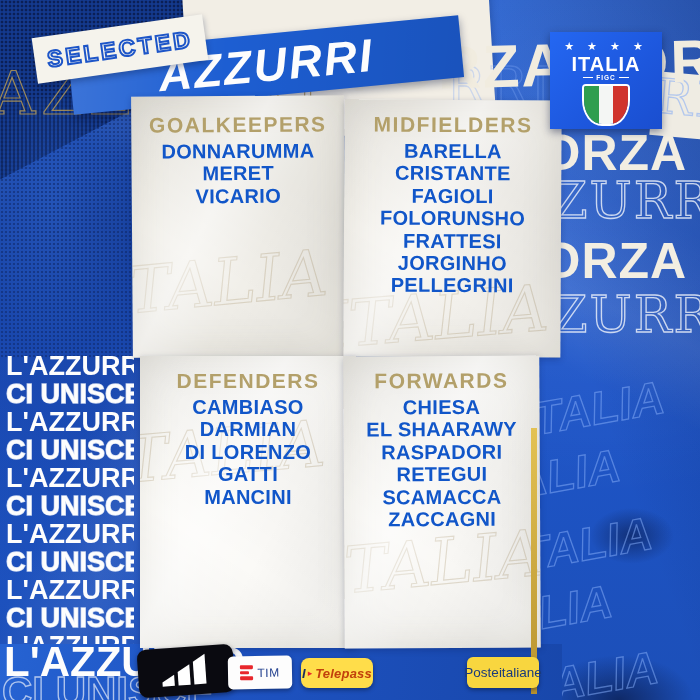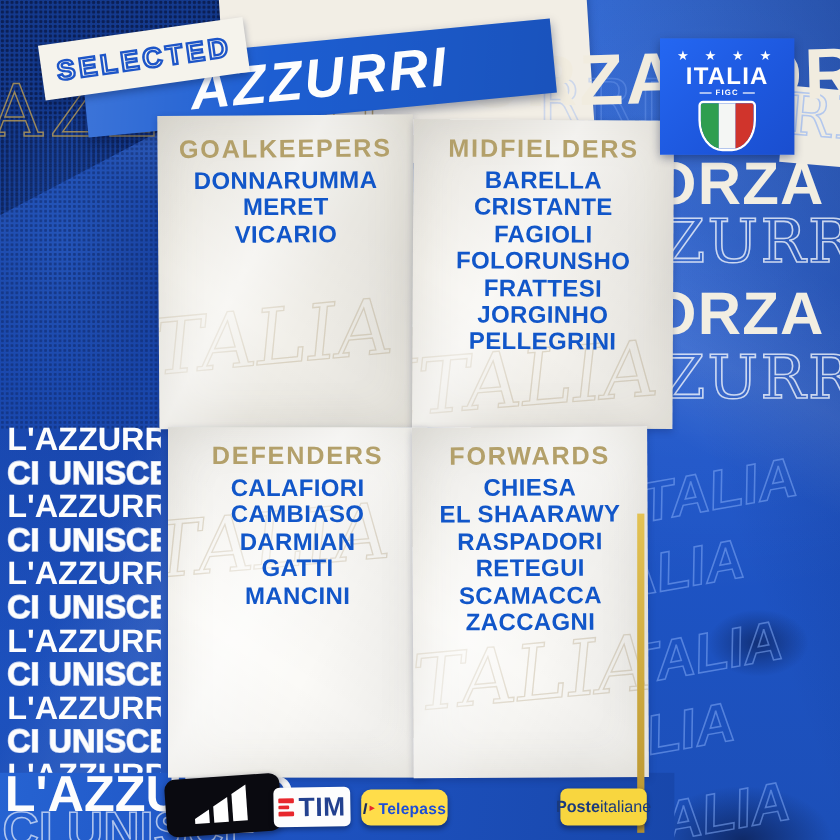--- a/index.html
+++ b/index.html
@@ -123,32 +123,32 @@
   .sponsor{position:absolute;z-index:50;display:flex;align-items:center;justify-content:center;}
   .sp-adidas{left:138px;top:647px;width:96px;height:48px;background:#0a0a10;border-radius:9px;
     transform:rotate(-4deg);box-shadow:0 2px 5px rgba(5,10,30,.5);}
   .sp-tim{left:228px;top:656px;width:64px;height:33px;background:#fdfdfd;border-radius:5px;gap:4px;
     transform:rotate(-1deg);box-shadow:0 2px 4px rgba(5,10,30,.4);}
   .tim-bars{display:flex;flex-direction:column;gap:2px;}
   .tim-bars i{display:block;height:3.4px;background:#e8272c;border-radius:1px;}
   .tim-bars i:nth-child(1){width:13px;}
   .tim-bars i:nth-child(2){width:9px;}
   .tim-bars i:nth-child(3){width:13px;}
-  .sp-tim span{font-weight:bold;font-size:22px;color:#23418f;letter-spacing:.5px;text-align:right;}
+  .sp-tim span{font-weight:normal;font-size:12px;color:#23418f;letter-spacing:.5px;text-align:right;}
   .sp-telepass{left:301px;top:658px;width:72px;height:30px;background:#ffdd4a;border-radius:8px;gap:2px;
     box-shadow:0 2px 4px rgba(5,10,30,.4);}
   .tp-i{font-style:italic;font-weight:bold;font-size:13px;color:#1b2d5c;}
   .tp-arrow{color:#e8272c;font-size:9px;margin-right:1px;}
-  .sp-telepass .tp-label{font-weight:bold;font-size:13px;color:#1d4ed8;letter-spacing:.2px;}
+  .sp-telepass .tp-label{font-style:italic;font-weight:bold;font-size:13px;color:#c2410c;letter-spacing:.2px;}
   .sp-eni{left:385px;top:656px;width:69px;height:33px;background:#265c55;border-radius:7px;gap:3px;
     box-shadow:0 2px 4px rgba(5,10,30,.4);}
   .sp-eni span{font-weight:bold;font-size:19px;color:#fdfdfd;letter-spacing:.5px;}
   .sp-poste{left:467px;top:657px;width:72px;height:31px;background:#f8d63f;border-radius:6px;
     box-shadow:0 2px 4px rgba(5,10,30,.4);}
-  .sp-poste .b{font-weight:bold;font-size:13.5px;color:#1a3a7c;}
+  .sp-poste .b{font-weight:normal;font-size:13.5px;color:#1a3a7c;}
   .sp-poste .l{font-size:13.5px;color:#1a3a7c;}
 </style>
 </head>
 <body>
 
 <div class="canvas">
 
   <div class="bg"></div>
   <div class="halftone-tl"></div>
   <div class="halftone-left"></div>
@@ -238,23 +238,23 @@
       <p>JORGINHO</p>
       <p>PELLEGRINI</p>
     </div>
   </div>
 
   <div class="poster q-def">
     <div class="wm" style="left:-40px;top:60px;">ITALIA</div>
     <div class="tex"></div>
     <h2 class="sec-title">DEFENDERS</h2>
     <div class="plist">
-      <p>CALAFIORI</p>
       <p>CAMBIASO</p>
       <p>DARMIAN</p>
+      <p>DI LORENZO</p>
       <p>GATTI</p>
       <p>MANCINI</p>
     </div>
   </div>
 
   <div class="poster q-fwd">
     <div class="wm" style="left:-25px;top:170px;">ITALIA</div>
     <div class="tex"></div>
     <h2 class="sec-title">FORWARDS</h2>
     <div class="plist">

